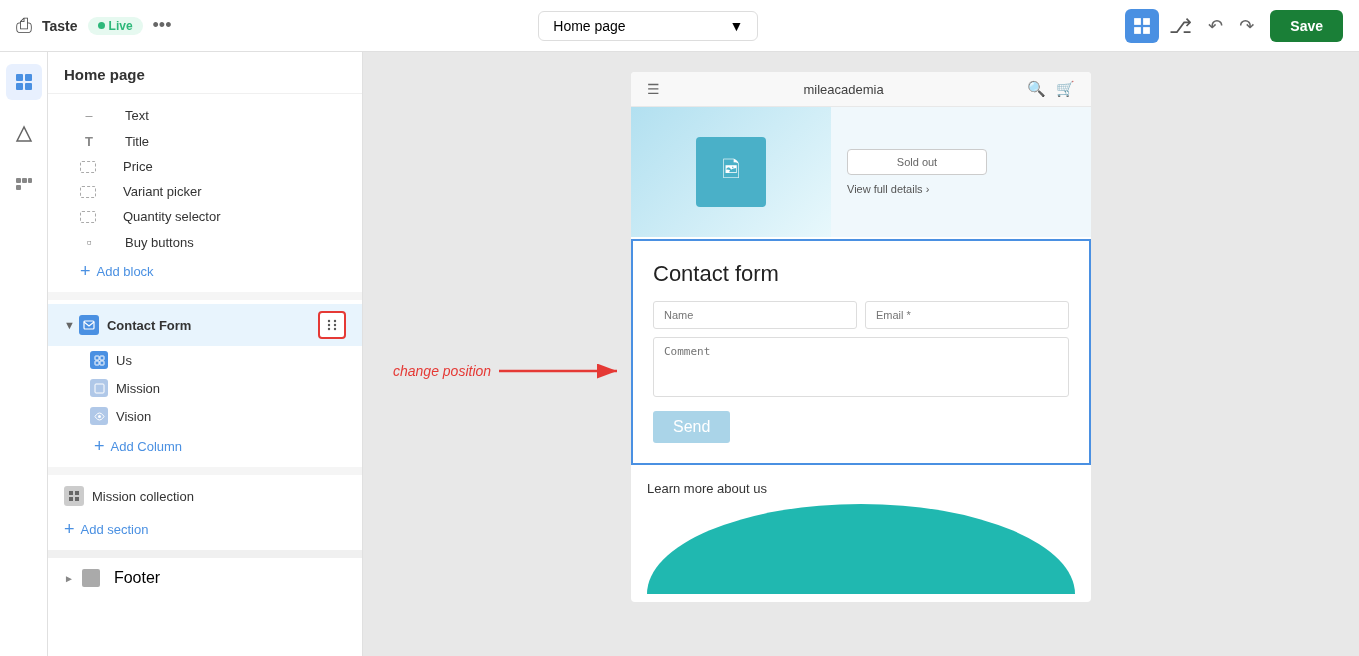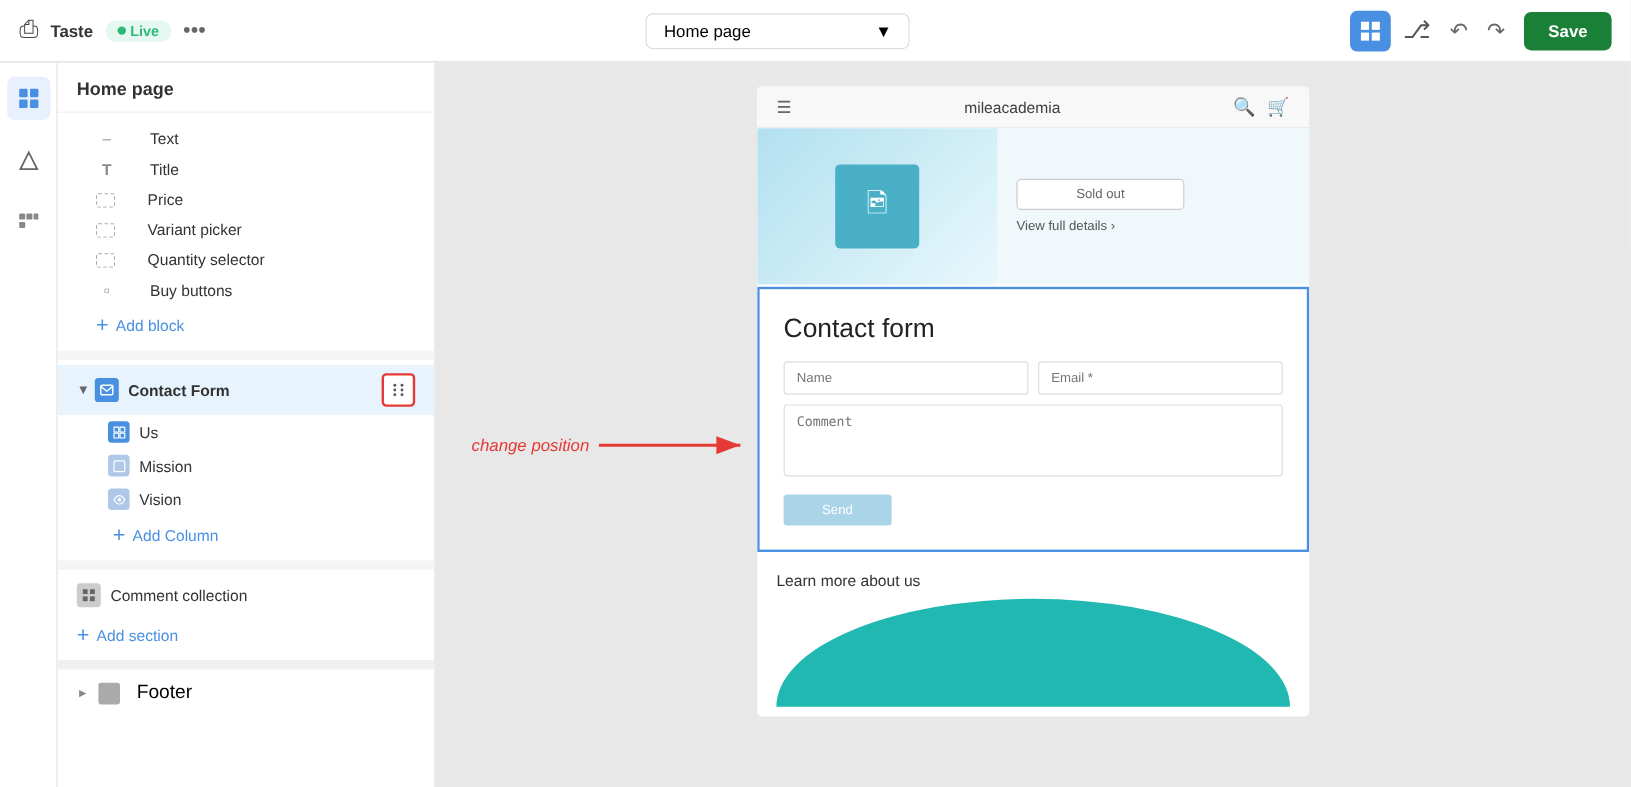--- a/index.html
+++ b/index.html
@@ -318,22 +318,22 @@
       background: #fff;
       width: 100%;
       height: 60px;
       resize: none;
       margin-bottom: 10px;
     }
     .submit-btn {
       background: #aad4e8;
       border: none;
       border-radius: 3px;
-      padding: 7px 32px;
-      font-size: 11px;
+      padding: 7px 20px;
+      font-size: 16px;
       color: #fff;
       cursor: pointer;
     }
 
     
     .learn-more-section { padding: 14px 16px 8px; }
     .learn-more-title { font-size: 13px; color: #333; margin-bottom: 8px; }
     .teal-arc {
       width: 100%;
       height: 90px;
@@ -501,21 +501,21 @@
 
       <div class="feat-row">
         <div class="feat-icon">
           <svg viewBox="0 0 12 12">
               <rect x="1" y="1" width="4" height="4" fill="#666"></rect>
               <rect x="7" y="1" width="4" height="4" fill="#666"></rect>
               <rect x="1" y="7" width="4" height="4" fill="#666"></rect>
               <rect x="7" y="7" width="4" height="4" fill="#666"></rect>
             </svg>
         </div>
-        <span class="feat-label">Comment collection</span>
+        <span class="feat-label">Mission collection</span>
       </div>
 
       <div class="add-btn" style="padding-left:16px;">
         <span class="plus-icon" style="color:#4a90e2;font-size:18px;">+</span>
         <span>Add section</span>
       </div>
 
       <div style="height:8px;background:#f0f0f0;margin:4px 0;"></div>
 
       <div class="footer-row">

